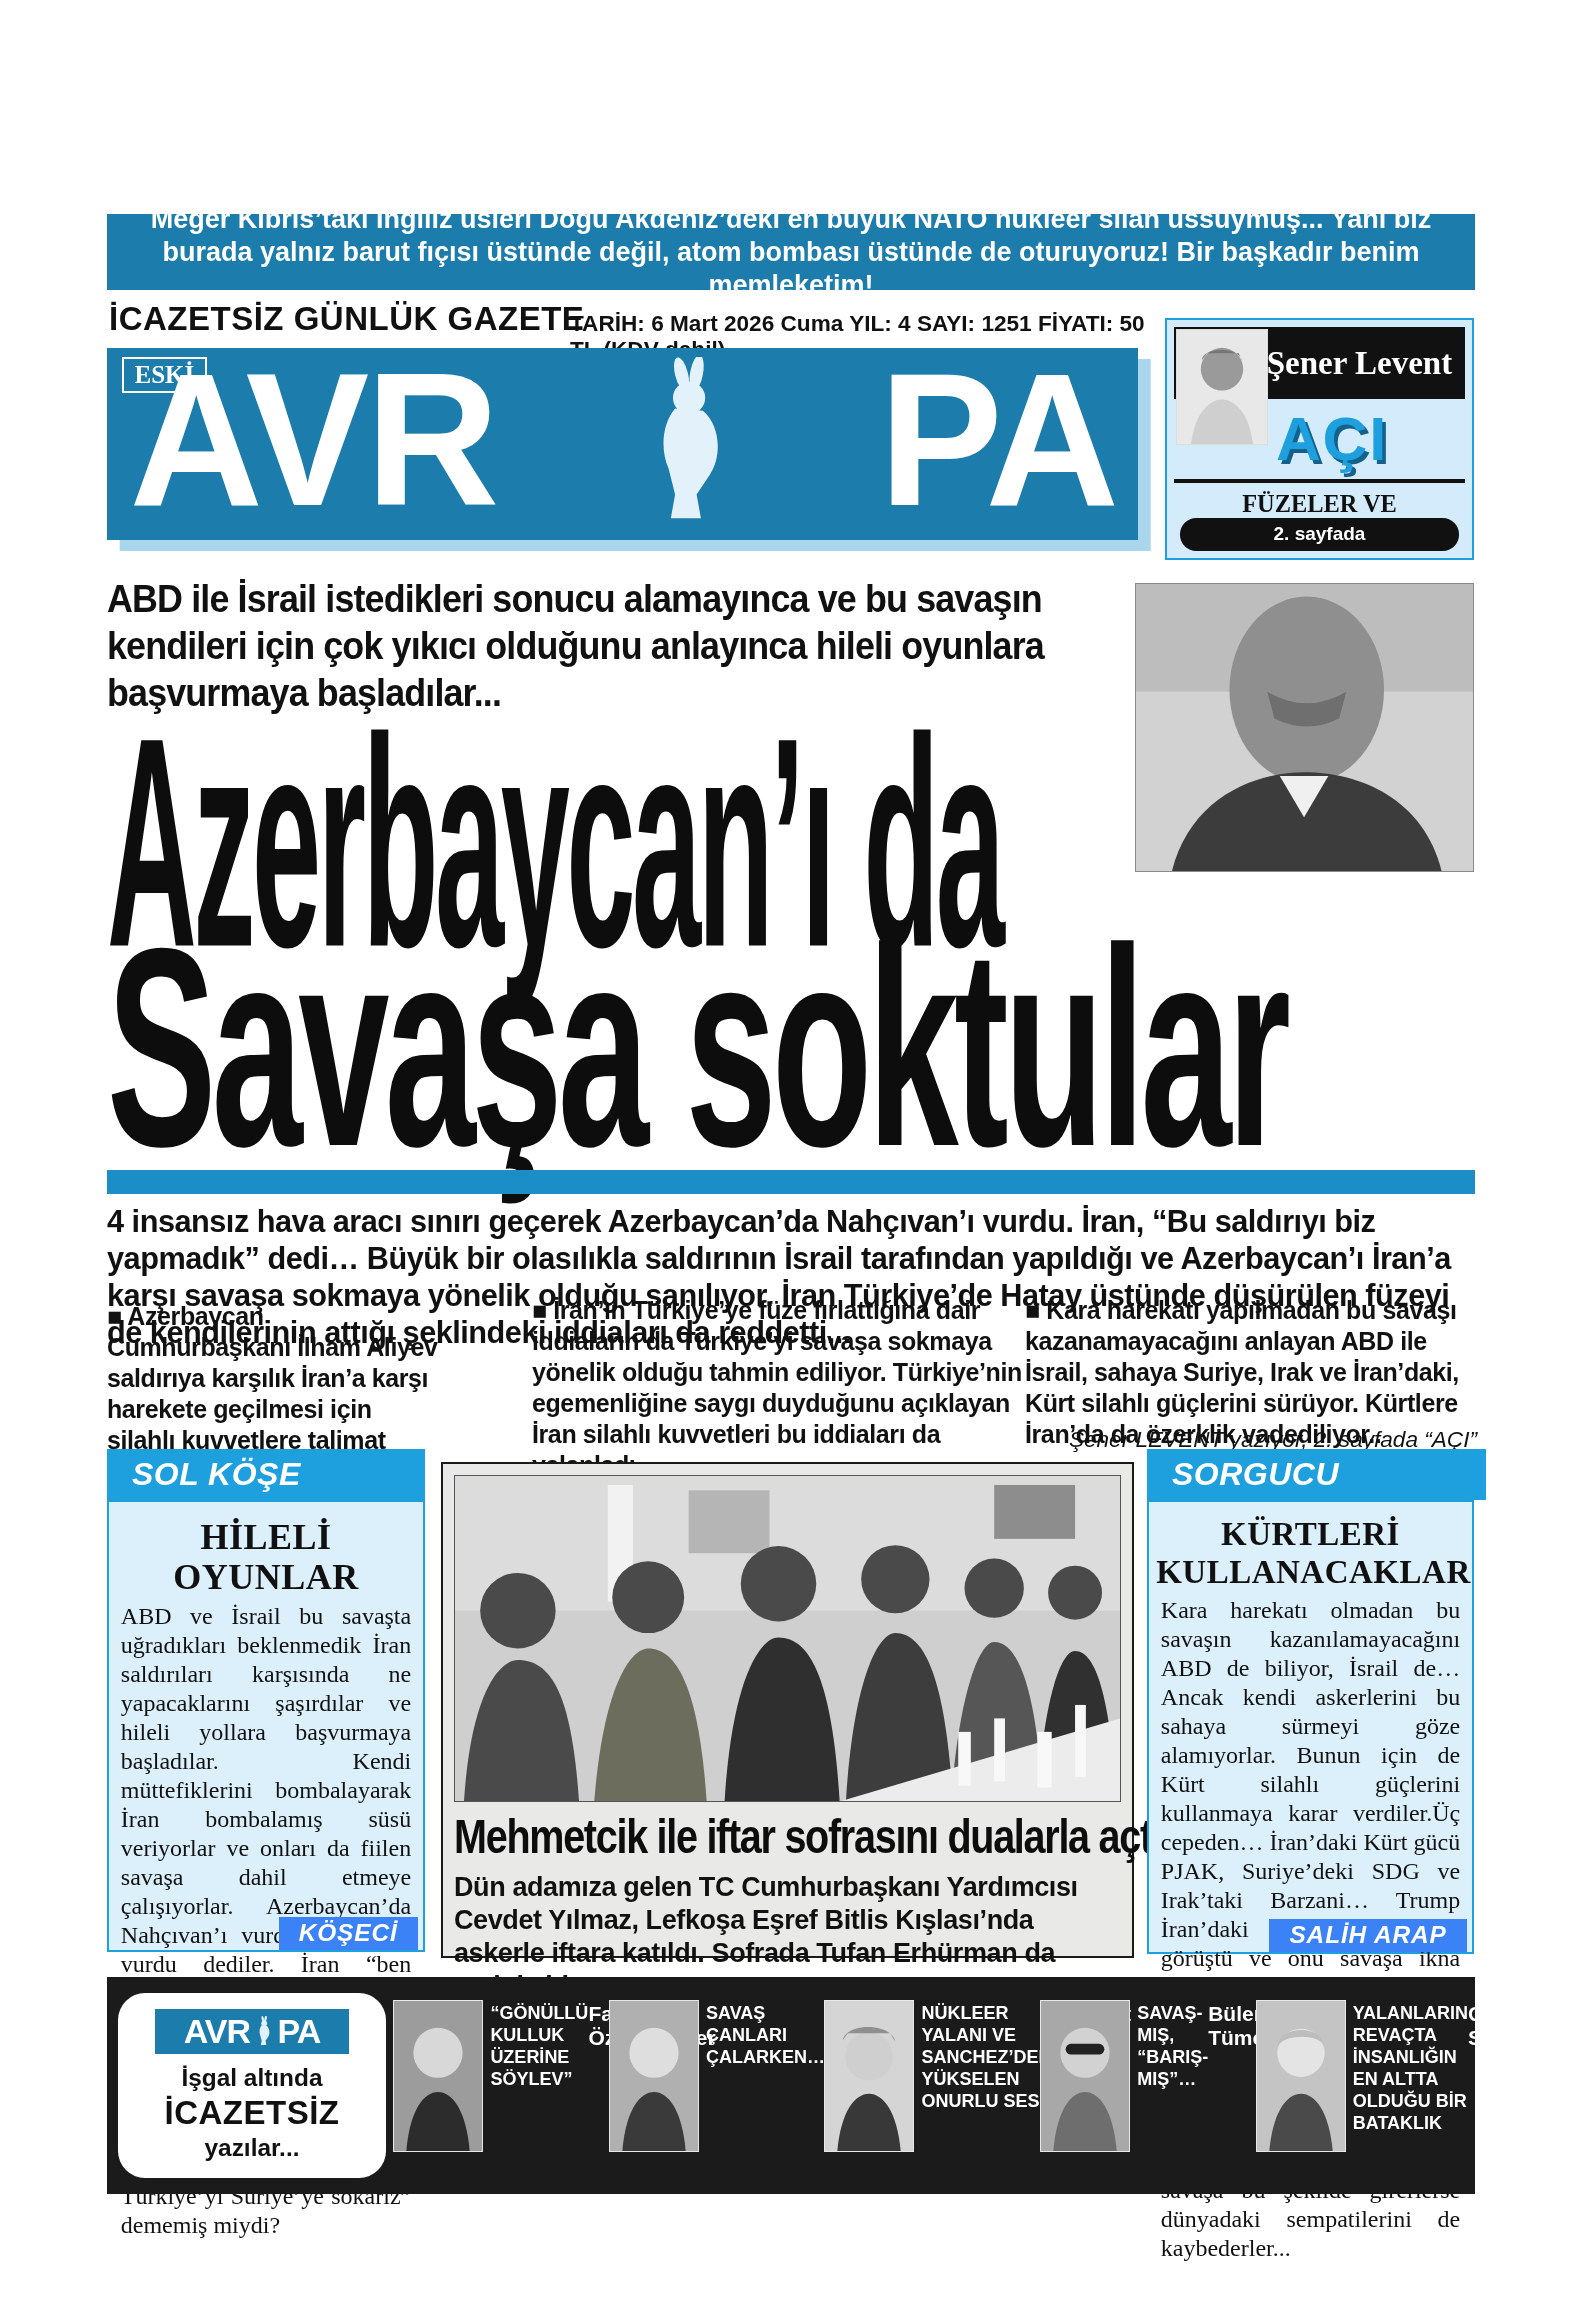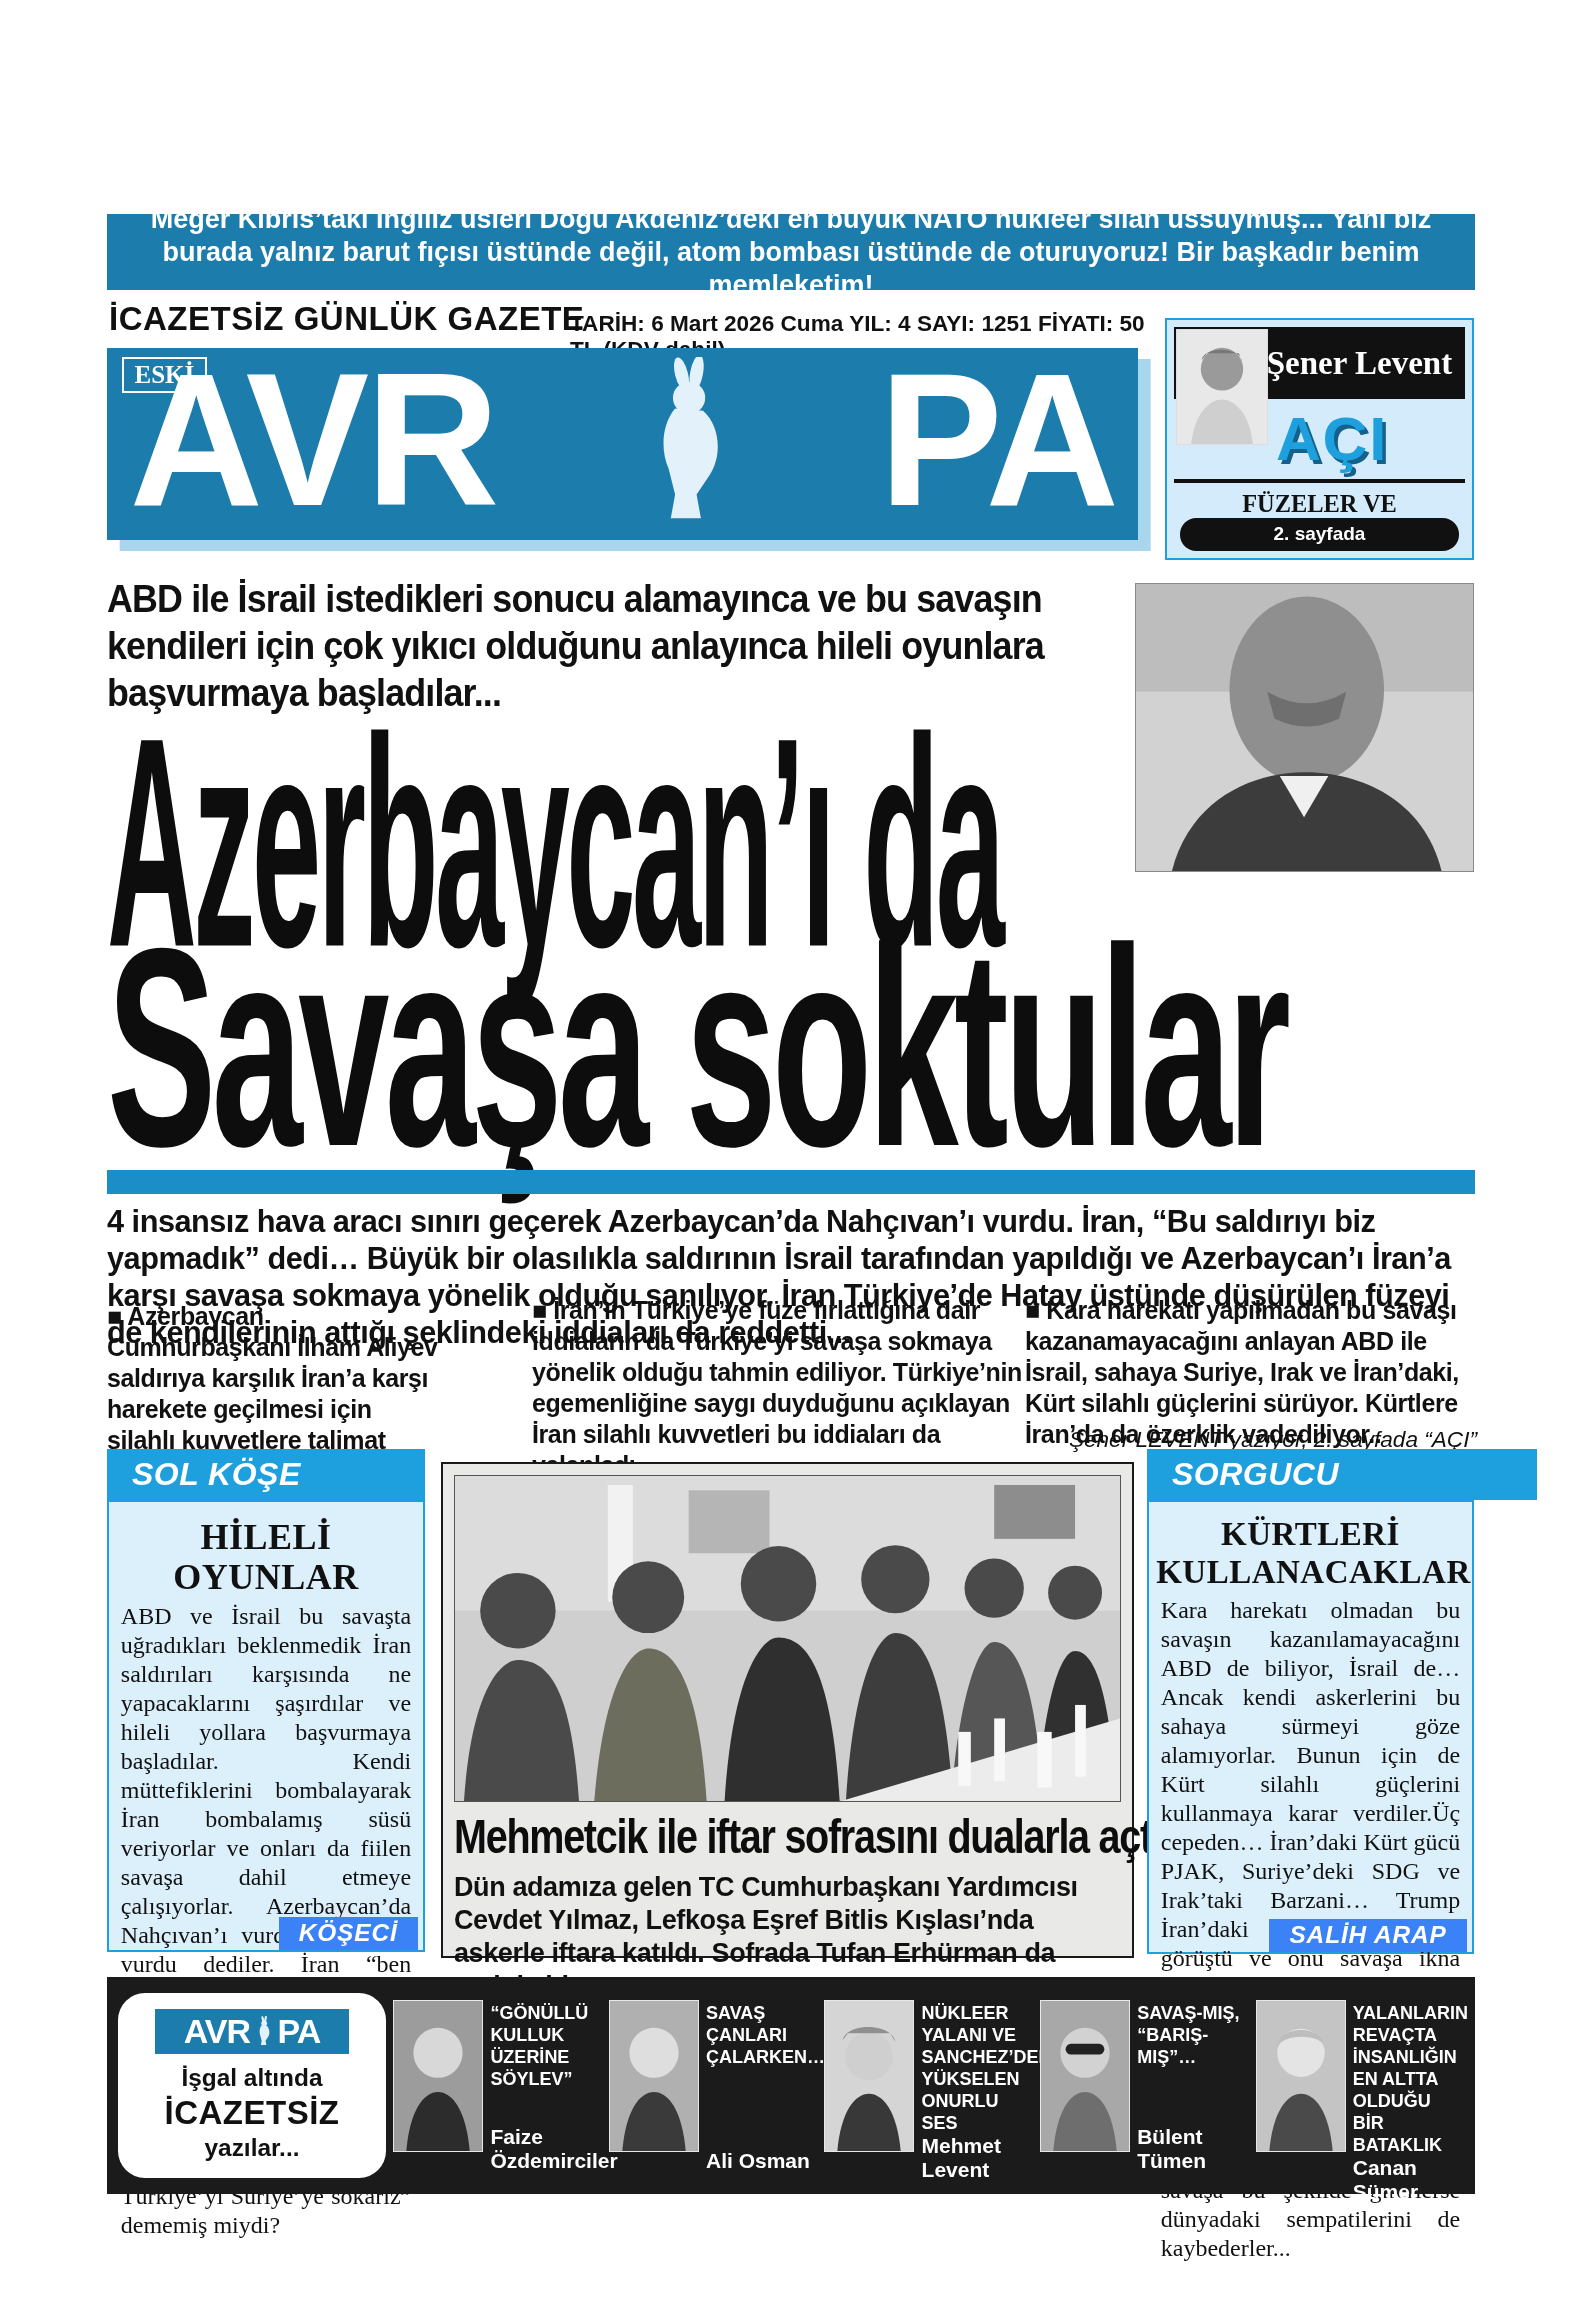--- a/index.html
+++ b/index.html
@@ -65,21 +65,21 @@
   .bullet-1 { left:107px; top:1301px; width:337px; }
   .bullet-2 { left:532px; top:1295px; width:499px; }
   .bullet-3 { left:1025px; top:1295px; width:452px; }
   .levent-note { position:absolute; left:989px; top:1427px; width:488px; text-align:right;
     font-style:italic; font-size:22.6px; color:#111; }
 
   
   .col-bar { position:absolute; height:51px; background:#1E9FDE; color:#fff; display:flex;
     align-items:center; font-style:italic; font-weight:900; font-size:32px; padding-left:25px; letter-spacing:0.5px; }
   .bar-left { left:107px; top:1449px; width:318px; }
-  .bar-right { left:1147px; top:1449px; width:390px; }
+  .bar-right { left:1147px; top:1449px; width:339px; }
   .col-box { position:absolute; background:#DCF0FC; border:2.7px solid #1E9FDE; }
   .box-left { left:107px; top:1500px; width:318px; height:452px; }
   .box-right { left:1147px; top:1500px; width:327px; height:454px; }
   .col-heading { font-family:"Liberation Serif", serif; font-weight:900; text-align:center;
     color:#111; font-size:36px; line-height:40px; margin:14.5px 7.2px 5.4px; letter-spacing:0.5px; }
   .box-right .col-heading { font-size:33px; line-height:38px; margin-top:12.7px; }
   .col-body { font-family:"Liberation Serif", serif; color:#111; font-size:24px; line-height:29px;
     text-align:justify; padding:0 11.8px; }
   .col-label { position:absolute; right:5.4px; bottom:0px; background:#3b82f6; color:#fff;
     font-style:italic; font-weight:900; font-size:24.4px; padding:2.7px 20px; letter-spacing:0.9px; }
@@ -99,21 +99,21 @@
   .strip-card { width:268px; height:185px; background:#fff; border-radius:27px; flex:0 0 auto;
     display:flex; flex-direction:column; align-items:center; justify-content:center; gap:1.8px; }
   .mini-logo { background:#1C7CAB; width:194px; height:45px; display:flex; align-items:center;
     justify-content:center; gap:3.6px; color:#fff; font-weight:900; font-size:34px; letter-spacing:-0.9px; }
   .mini-logo svg { width:20px; height:31px; }
   .card-l1 { font-size:24.4px; font-weight:bold; color:#111; margin-top:8px; }
   .card-l2 { font-size:33px; font-weight:900; color:#111; letter-spacing:0.5px; }
   .card-l3 { font-size:24.4px; font-weight:bold; color:#111; }
   .colmnst { display:flex; flex:1 1 0; height:185px; gap:7.2px; min-width:0; }
   .colmnst-photo { width:90px; height:152px; border:1.8px solid #e8e8e8; flex:0 0 auto; align-self:flex-start; margin-top:7.2px; background:#888; }
-  .colmnst-text { display:flex; flex-direction:column; justify-content:space-between; padding:9px 0 5.4px; min-width:0; }
+  .colmnst-text { display:flex; flex-direction:row; justify-content:space-between; padding:9px 0 5.4px; min-width:0; }
   .colmnst-title { color:#fff; font-weight:bold; font-size:18px; line-height:22px; }
   .colmnst-name { color:#fff; font-weight:bold; font-size:21px; }
 </style>
 </head>
 <body>
 
 <div id="page">
 
   <div class="top-banner">
     <span>Meğer Kıbrıs’taki İngiliz üsleri Doğu Akdeniz’deki en büyük NATO nükleer silah üssüymüş... Yani biz burada yalnız barut fıçısı üstünde değil, atom bombası üstünde de oturuyoruz! Bir başkadır benim memleketim!</span>

